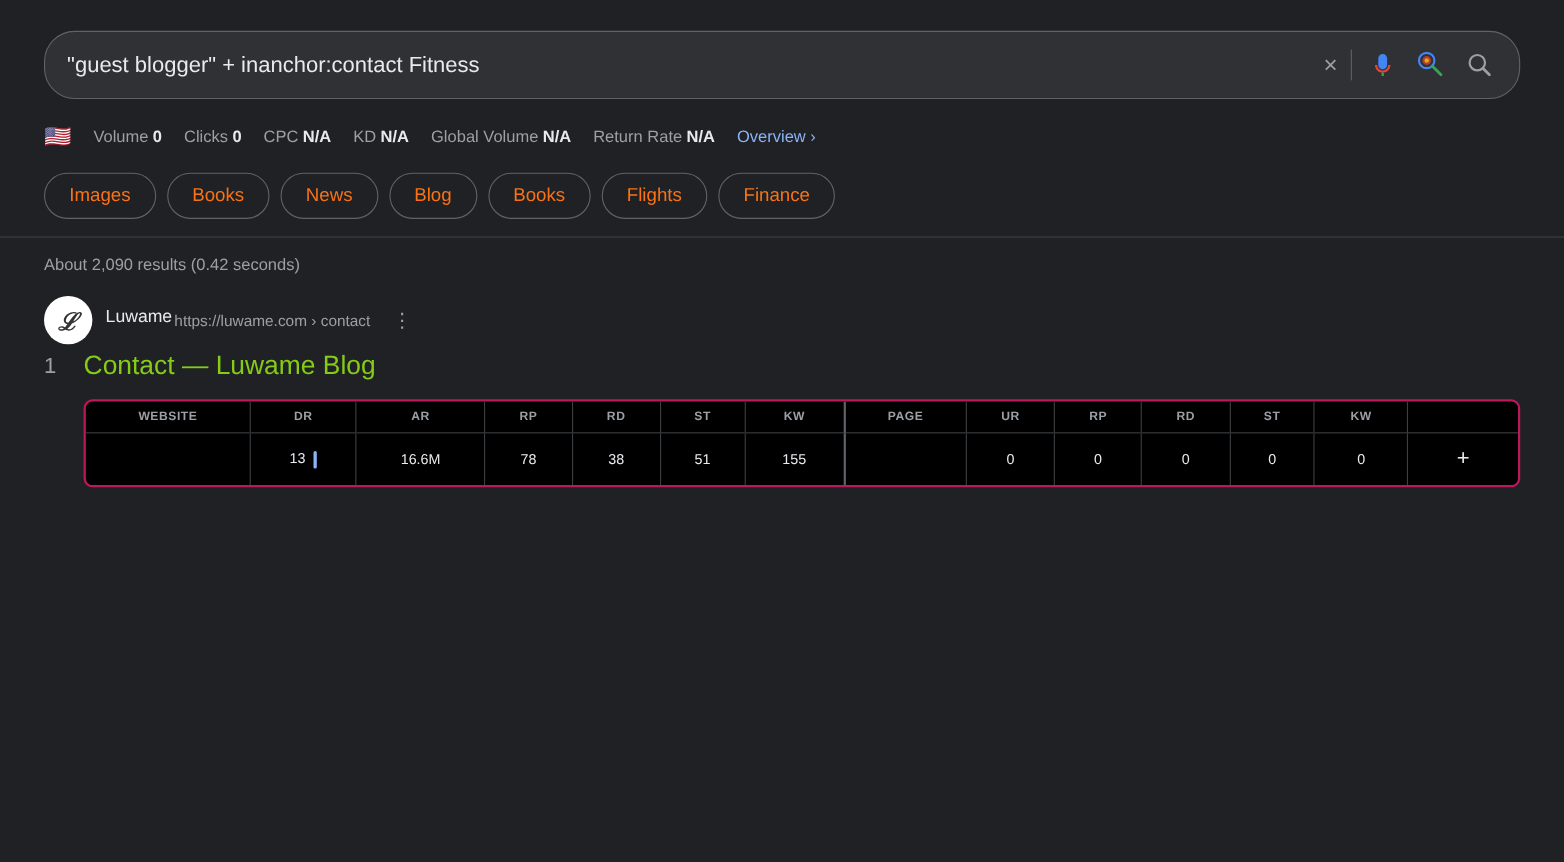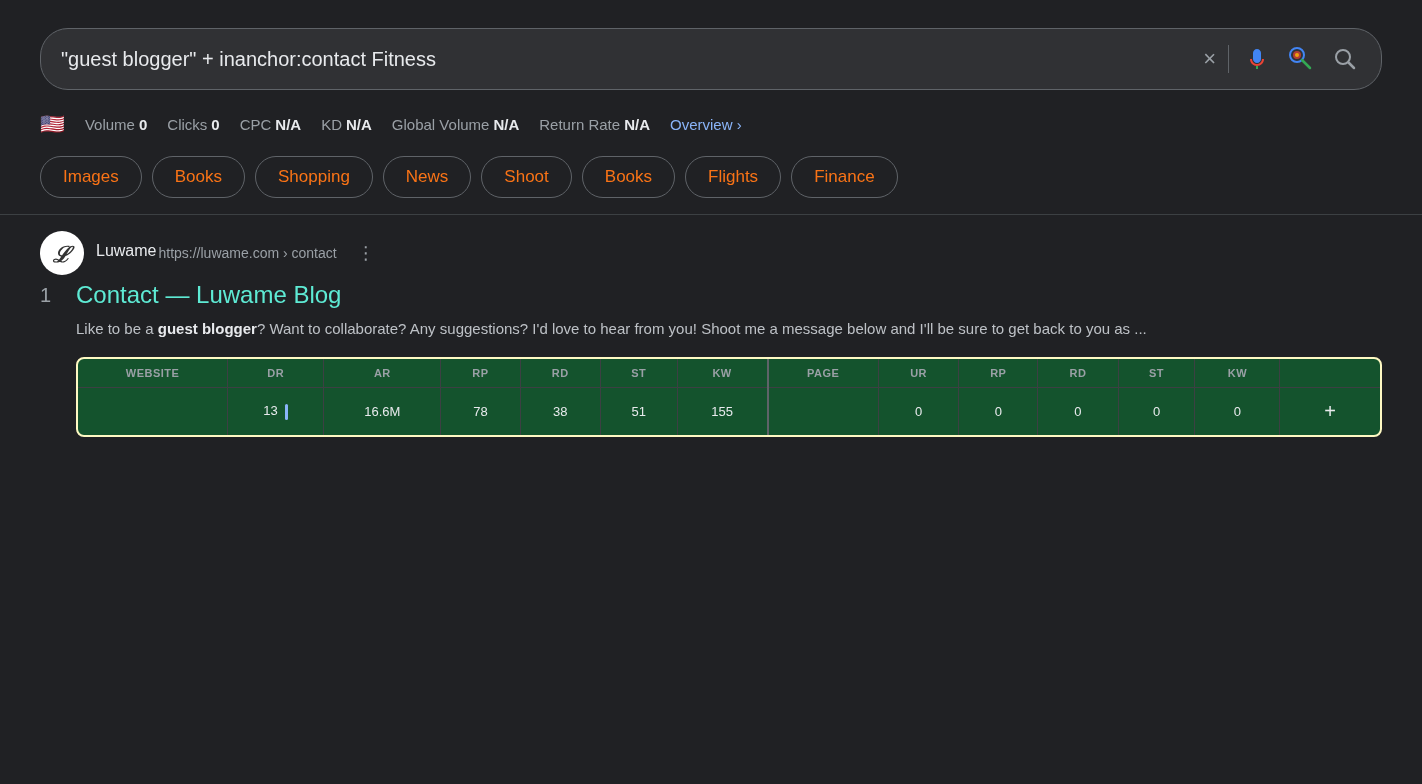--- a/index.html
+++ b/index.html
@@ -196,41 +196,41 @@
       margin-bottom: 8px;
       margin-left: 0;
     }
     .result-number {
       font-size: 20px;
       color: #9aa0a6;
       min-width: 22px;
     }
     .result-title {
       font-size: 24px;
-      color: #5eead4;
+      color: #84cc16;
       cursor: pointer;
       text-decoration: none;
     }
     .result-snippet {
       font-size: 15px;
       color: #bdc1c6;
       line-height: 1.6;
       margin-left: 36px;
     }
     .result-snippet strong {
       color: #e8eaed;
       font-weight: 700;
     }
 
     
     .data-table-container {
       margin: 16px 0 0 36px;
-      border: 2px solid #fef9c3;
+      border: 2px solid #be185d;
       border-radius: 8px;
-      background: #14532d;
+      background: #000000;
       overflow: hidden;
     }
     .data-table {
       width: 100%;
       border-collapse: collapse;
       font-size: 13px;
     }
     .data-table th, .data-table td {
       padding: 8px 12px;
       text-align: center;
@@ -340,52 +340,49 @@
   <div class="metric-item">
     <span class="metric-label">Return Rate</span>
     <span class="metric-value">N/A</span>
   </div>
   <a class="overview-link">Overview ›</a>
 </div>
 
 <div class="filter-pills" id="pills-container">
 <button class="pill">Images</button>
     <button class="pill">Books</button>
-    <button class="pill">Shopping</button>
     <button class="pill">News</button>
-    <button class="pill">Shoot</button>
+    <button class="pill">Blog</button>
     <button class="pill">Books</button>
     <button class="pill">Flights</button>
     <button class="pill">Finance</button>
   </div>
 
 <div class="divider"></div>
 
 <div class="results-area">
+  <div class="results-count">About 2,090 results (0.42 seconds)</div>
 
   <div class="result-card">
     <div class="result-site-info">
       <div class="site-favicon">ℒ</div>
       <div class="site-name-url">
         <span class="site-name">Luwame</span>
         <div class="site-url-row">
           <span class="site-url">https://luwame.com › contact</span>
           <span class="site-menu-icon">⋮</span>
         </div>
       </div>
     </div>
 
     <div class="result-number-title">
       <span class="result-number">1</span>
       <a class="result-title">Contact — Luwame Blog</a>
     </div>
 
-    <div class="result-snippet">
-      <span>Like to be a </span><strong>guest blogger</strong><span>? Want to collaborate? Any suggestions? I'd love to hear from you! Shoot me a message below and I'll be sure to get back to you as ...</span>
-    </div>
 
     <div class="data-table-container">
       <table class="data-table">
         <thead>
           <tr>
             <th>WEBSITE</th>
             <th>DR</th>
             <th>AR</th>
             <th>RP</th>
             <th>RD</th>

